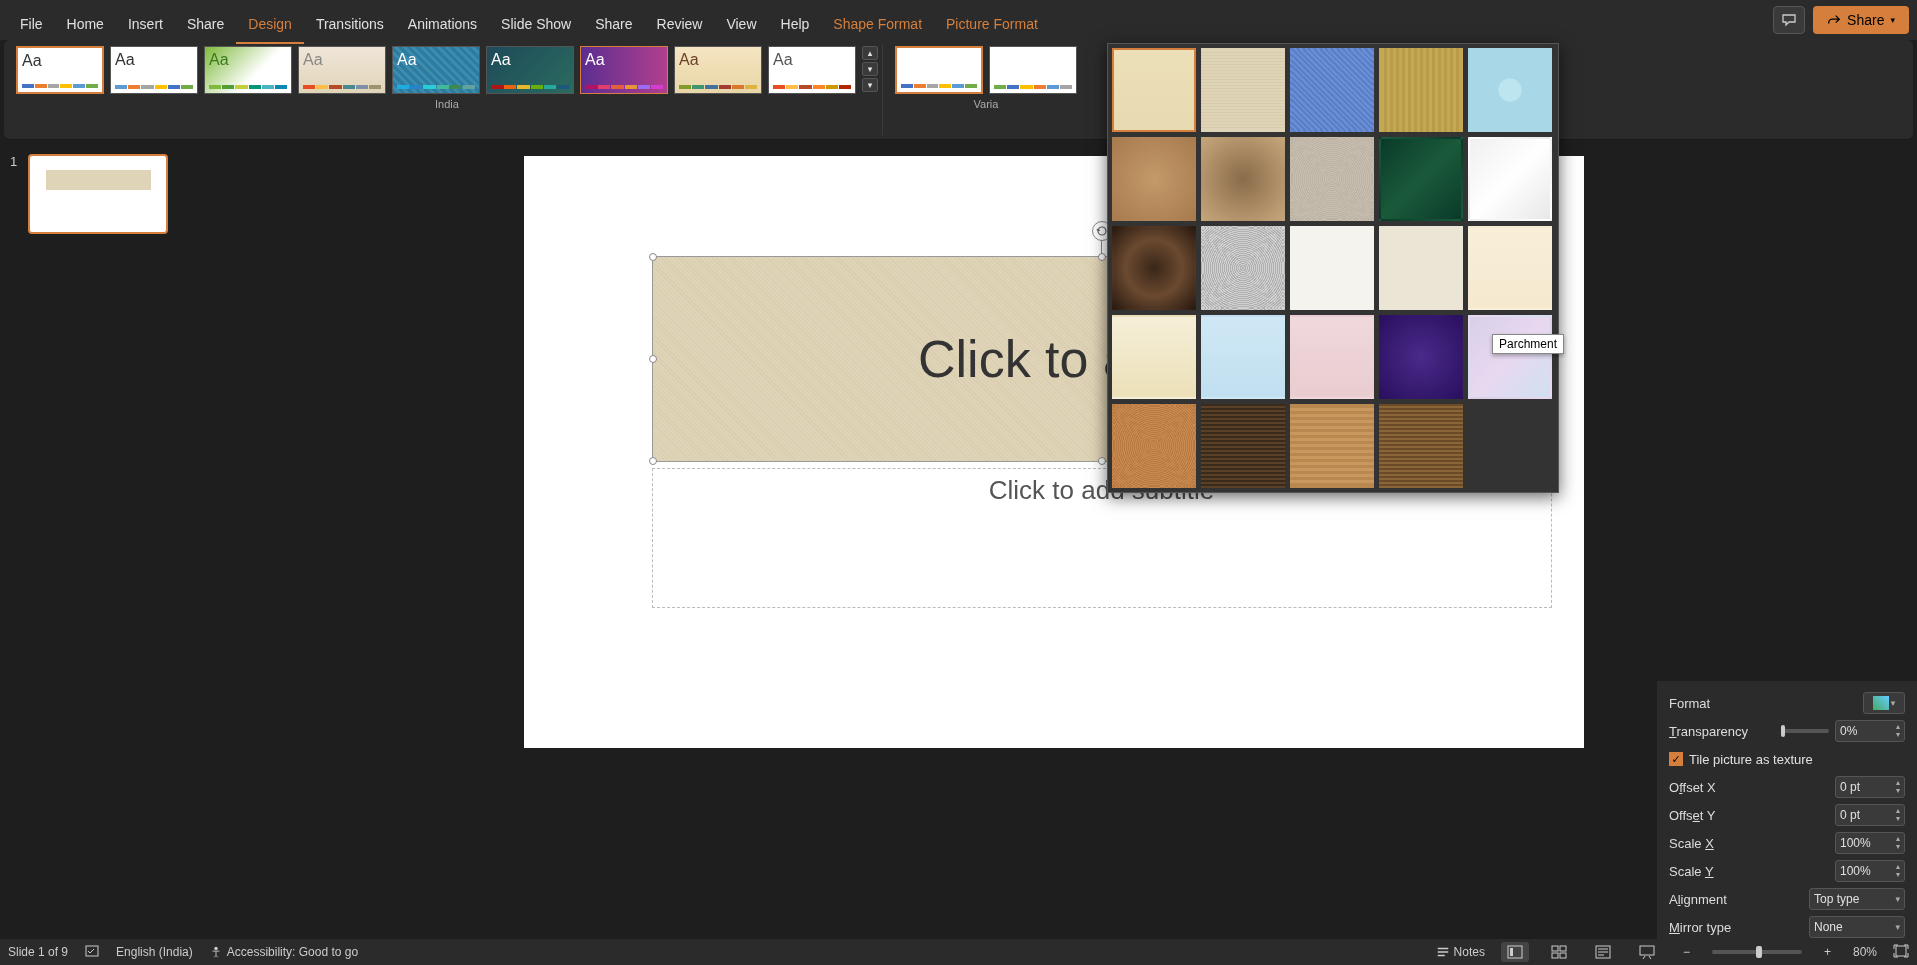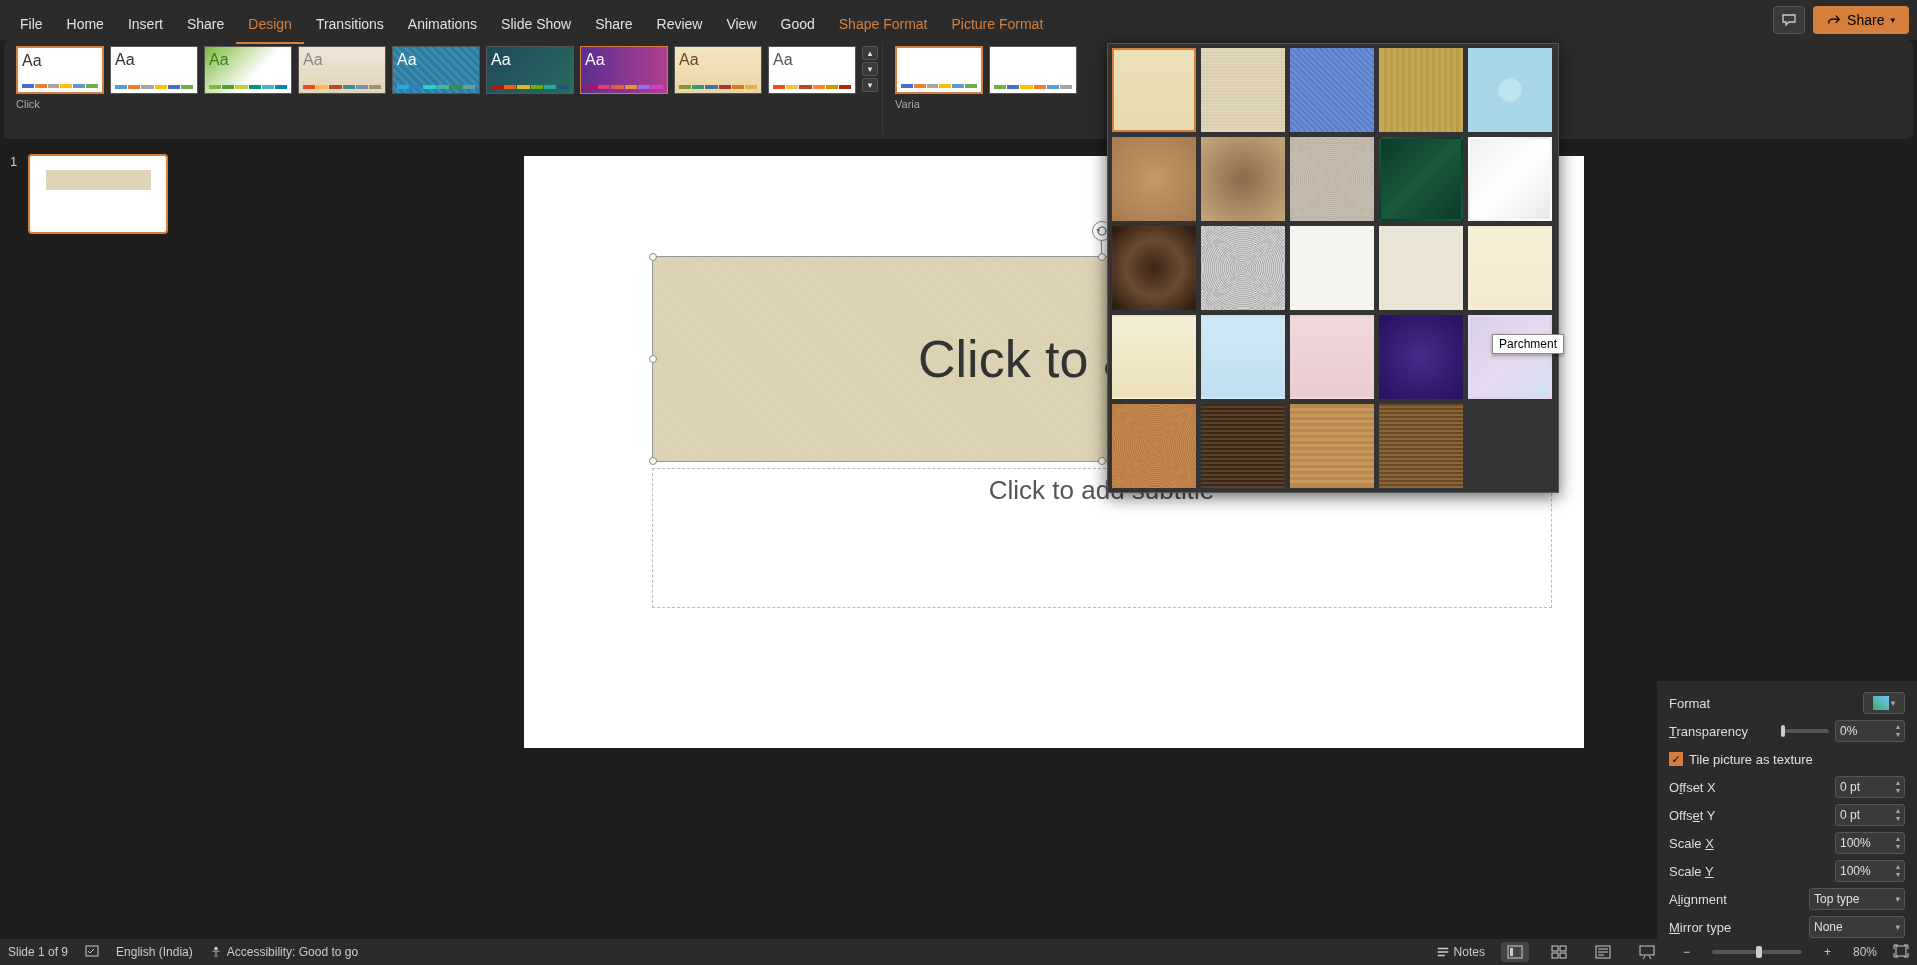--- a/index.html
+++ b/index.html
@@ -9,21 +9,21 @@
 .menubar { height: 40px; background: #2b2b2b; display: flex; align-items: center; padding: 0 8px; }
 .menubar .tab { padding: 0 12px; height: 40px; line-height: 40px; font-size: 14px; color: #e0e0e0; cursor: pointer; }
 .menubar .tab.active { color: #d67f3c; border-bottom: 2px solid #d67f3c; }
 .menubar .tab.context { color: #d67f3c; }
 .menubar .spacer { flex: 1; }
 .menubar .icon-btn { width: 32px; height: 28px; background: #3a3a3a; border: 1px solid #555; border-radius: 4px; display: flex; align-items: center; justify-content: center; margin-right: 8px; cursor: pointer; }
 .menubar .share-btn { background: #d67f3c; color: #000; border: none; border-radius: 4px; height: 28px; padding: 0 14px; font-size: 14px; display: flex; align-items: center; gap: 6px; cursor: pointer; }
 
 
 .ribbon { height: 100px; background: #2b2b2b; border-bottom: 1px solid #1a1a1a; display: flex; padding: 4px 8px; gap: 8px; border-radius: 6px; margin: 0 4px 4px 4px; }
-.ribbon-group { display: flex; flex-direction: column; padding: 2px 4px; border-right: 1px solid #3a3a3a; }
+.ribbon-group { display: flex; flex-direction: column; align-items: center; padding: 2px 4px; border-right: 1px solid #3a3a3a; }
 .ribbon-group:last-child { border-right: none; }
 .ribbon-group-label { font-size: 11px; color: #aaa; margin-top: 4px; }
 .theme-gallery { display: flex; gap: 6px; align-items: flex-start; }
 .theme-thumb { width: 88px; height: 48px; background: #fff; border: 1px solid #555; display: flex; flex-direction: column; justify-content: space-between; padding: 4px; position: relative; }
 .theme-thumb.selected { border: 2px solid #d67f3c; }
 .theme-thumb .aa { font-size: 16px; color: #333; }
 .theme-thumb .bar { height: 4px; display: flex; gap: 1px; }
 .theme-thumb .bar span { flex:1; }
 .gallery-scroll { display: flex; flex-direction: column; gap: 2px; }
 .gallery-scroll div { width: 16px; height: 14px; background: #3a3a3a; border: 1px solid #555; display:flex; align-items:center; justify-content:center; font-size:9px; border-radius:2px; }
@@ -88,21 +88,21 @@
       <div class="tab">Home</div>
       <div class="tab">Insert</div>
       <div class="tab">Share</div>
       <div class="tab active">Design</div>
       <div class="tab">Transitions</div>
       <div class="tab">Animations</div>
       <div class="tab">Slide Show</div>
       <div class="tab">Share</div>
       <div class="tab">Review</div>
       <div class="tab">View</div>
-      <div class="tab">Good</div>
+      <div class="tab">Help</div>
       <div class="tab context">Shape Format</div>
       <div class="tab context">Picture Format</div>
     </div>
   <div class="spacer"></div>
   <div class="icon-btn">
     <svg width="16" height="16" viewBox="0 0 16 16">
         <path fill="none" stroke="#ccc" stroke-width="1.3" d="M2 3h12v7H8l-3 3v-3H2z"></path>
       </svg>
   </div>
   <button class="share-btn">
@@ -217,21 +217,21 @@
               <span style="background: rgb(178, 38, 0);"></span>
             </div>
           </div>
         </div>
       <div class="gallery-scroll">
         <div>▴</div>
         <div>▾</div>
         <div>▾</div>
       </div>
     </div>
-    <div class="ribbon-group-label">Click</div>
+    <div class="ribbon-group-label">India</div>
   </div>
   <div class="ribbon-group" style="flex:0 0 auto;">
     <div class="theme-gallery">
       <div id="variant-thumbs" style="display:flex; gap:6px;">
           <div class="variant-thumb selected">
             <div class="bar" style="height: 4px; display: flex; gap: 1px;">
               <span style="flex: 1 1 0%; background: rgb(68, 114, 196);"></span>
               <span style="flex: 1 1 0%; background: rgb(237, 125, 49);"></span>
               <span style="flex: 1 1 0%; background: rgb(165, 165, 165);"></span>
               <span style="flex: 1 1 0%; background: rgb(255, 192, 0);"></span>

